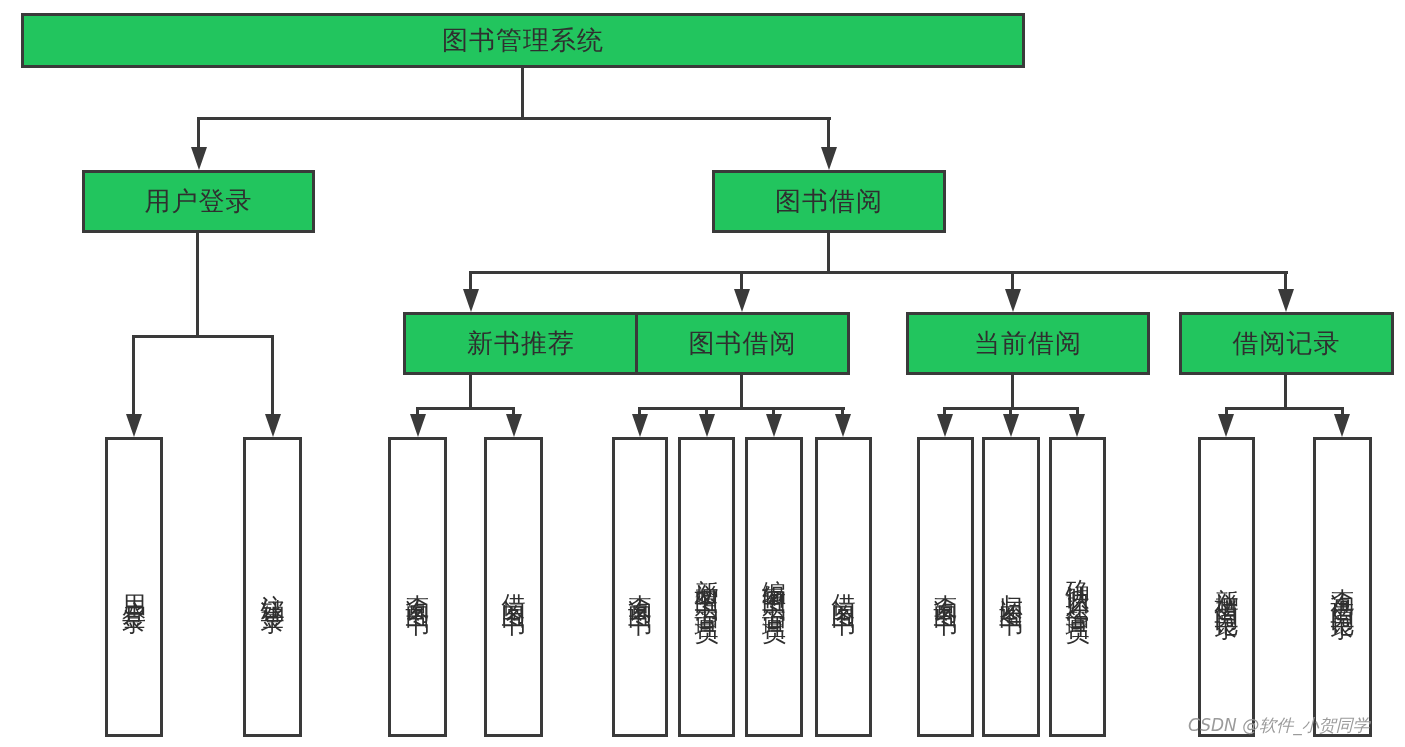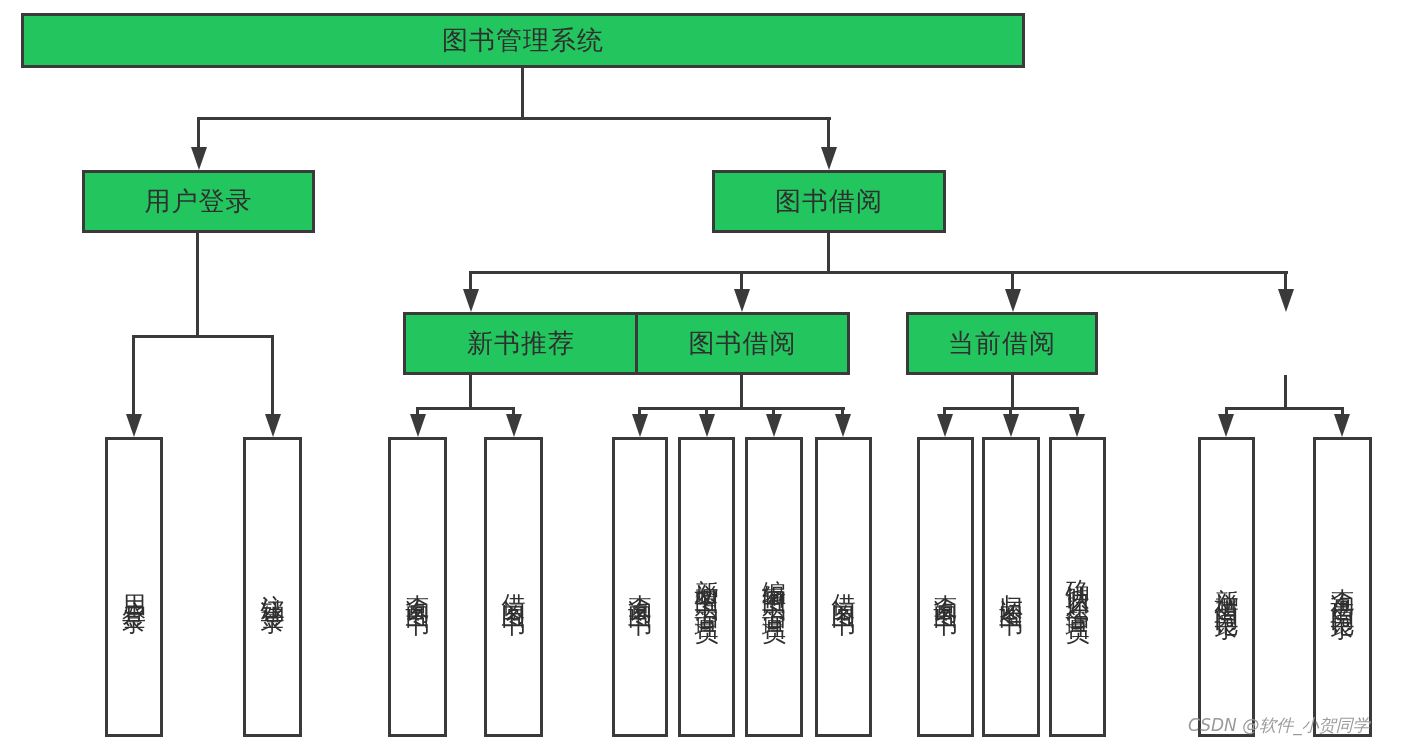--- a/index.html
+++ b/index.html
@@ -101,22 +101,25 @@
   <div class="arrow" style="left:1005px;top:289px;"></div>
   <div class="vline" style="left:1284px;top:271px;height:21px;"></div>
   <div class="arrow" style="left:1278px;top:289px;"></div>
 
   <div class="box" style="left:371px;top:312px;width:236px;height:63px;margin-left:32px;">
     <span>新书推荐</span>
   </div>
   <div class="box" style="left:635px;top:312px;width:215px;height:63px;">
     <span>图书借阅</span>
   </div>
-  <div class="box" style="left:906px;top:312px;width:192px;height:63px;">
+  <div class="box" style="left:906px;top:312px;width:244px;height:63px;">
     <span>当前借阅</span>
+  </div>
+  <div class="box" style="left:1179px;top:312px;width:215px;height:63px;">
+    <span>借阅记录</span>
   </div>
 
   <div class="vline" style="left:469px;top:375px;height:32px;"></div>
   <div class="hline" style="left:416px;top:407px;width:99px;"></div>
   <div class="vline" style="left:416px;top:407px;height:11px;"></div>
   <div class="arrow" style="left:410px;top:414px;"></div>
   <div class="vline" style="left:512px;top:407px;height:11px;"></div>
   <div class="arrow" style="left:506px;top:414px;"></div>
 
   <div class="vline" style="left:740px;top:375px;height:32px;"></div>

